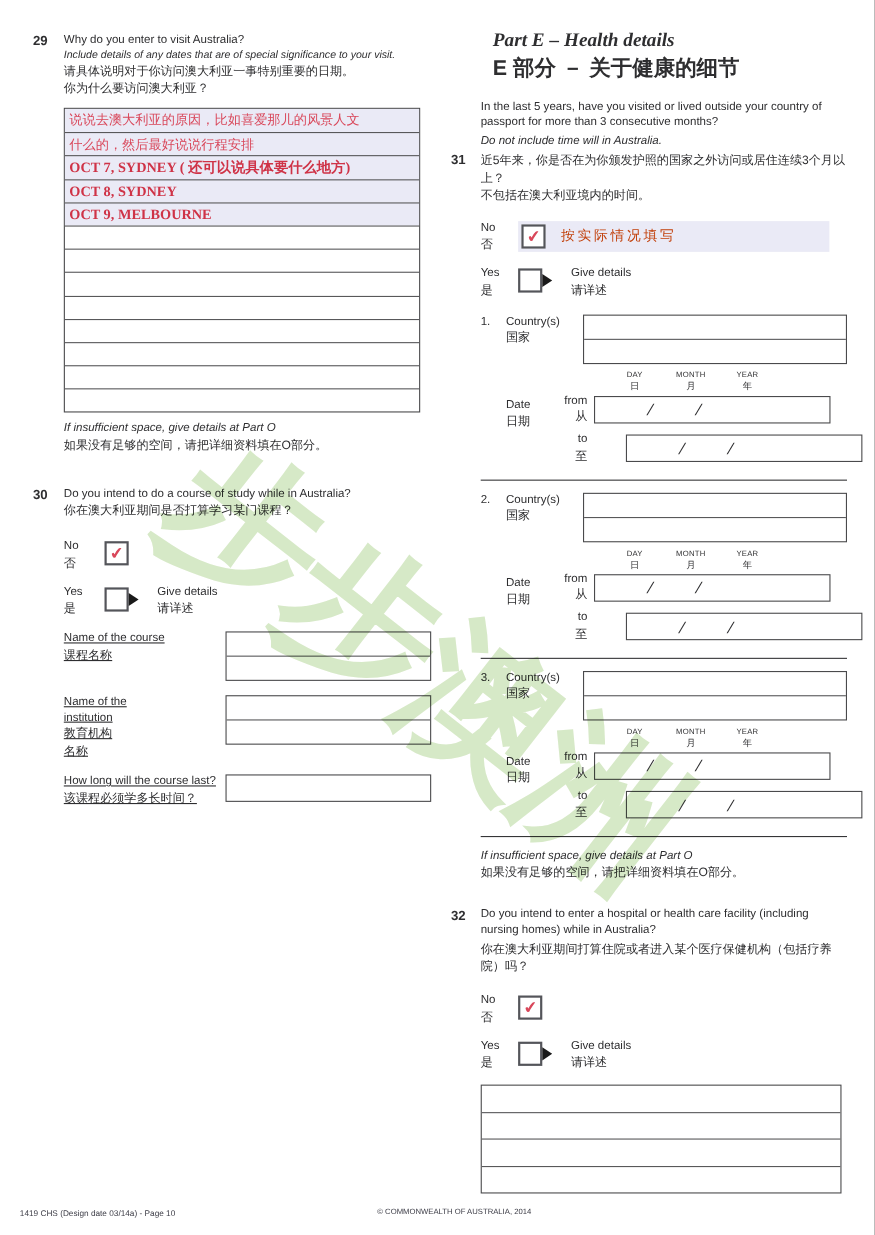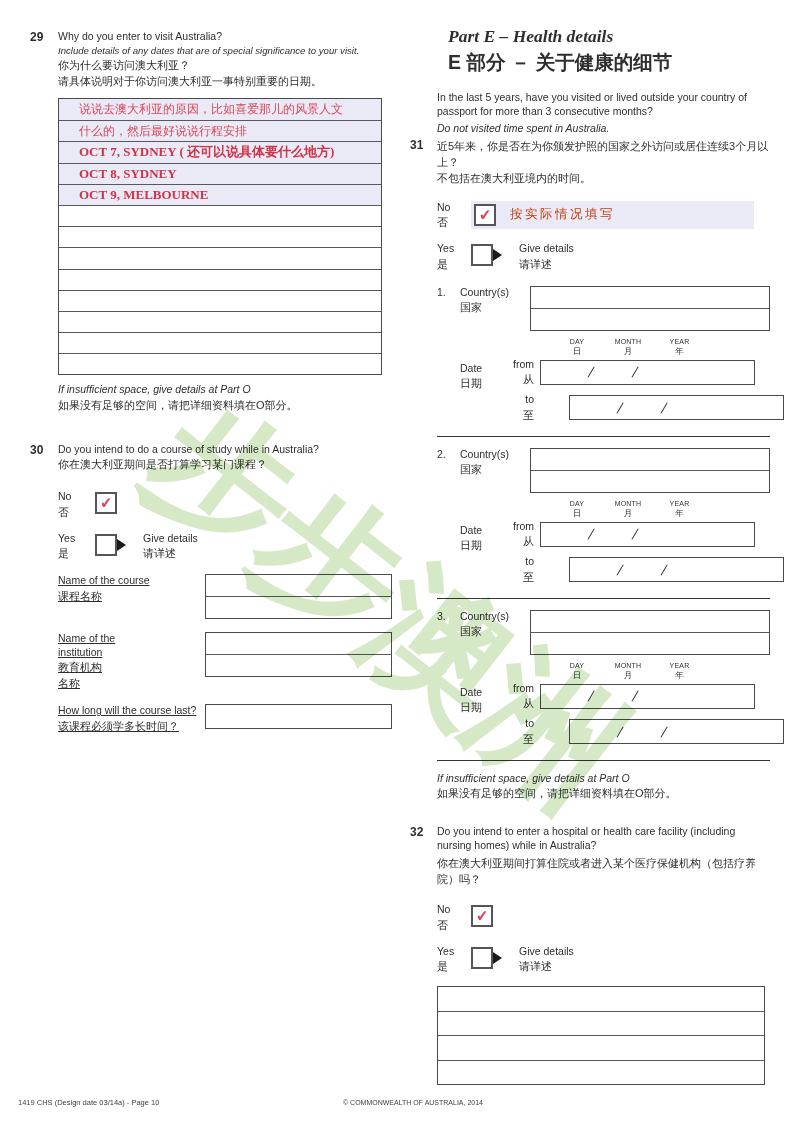--- a/index.html
+++ b/index.html
@@ -16,21 +16,21 @@
 
   .col-left  { position:absolute; left:30px;  top:30px; width:362px; }
   .col-right { position:absolute; left:410px; top:26px; width:360px; }
 
   .q { display:flex; }
   .qnum { font-weight:bold; font-size:12px; width:28px; flex:none; }
   .qbody { flex:1; }
 
   
   .answer-box { margin-left:28px; margin-top:9px; width:322px; border:1.5px solid #4a4a4c; }
-  .arow { height:21.2px; border-top:1px solid #58585a; display:flex; align-items:center; padding-left:20px; box-sizing:border-box; }
+  .arow { height:21.2px; border-top:1px solid #58585a; display:flex; align-items:center; padding-left:4px; box-sizing:border-box; }
   .arow:first-child { border-top:none; }
   .arow.filled { background:#eaeaf6; }
   .red-zh { color:#d9475a; font-size:12px; }
   .red-en { color:#cf3347; font-family:"Liberation Serif","DejaVu Serif",serif; font-weight:bold; font-size:13px; }
 
   .note { margin-left:28px; margin-top:8px; }
 
   
   .yn { display:flex; margin-left:28px; margin-top:12px; align-items:flex-start; }
   .yn-label { width:37px; flex:none; }
@@ -118,22 +118,22 @@
 
   <div class="watermark">步步澳洲</div>
 
   <div class="col-left">
 
     <div class="q">
       <div class="qnum">29</div>
       <div class="qbody">
         <div class="en">Why do you enter to visit Australia?</div>
         <div class="en italic nowrap" style="font-size:9.6px;">Include details of any dates that are of special significance to your visit.</div>
+        <div class="zh">请具体说明对于你访问澳大利亚一事特别重要的日期。</div>
         <div class="zh">你为什么要访问澳大利亚？</div>
-        <div class="zh">请具体说明对于你访问澳大利亚一事特别重要的日期。</div>
       </div>
     </div>
 
     <div class="answer-box">
       <div class="arow filled red-zh">说说去澳大利亚的原因，比如喜爱那儿的风景人文</div>
       <div class="arow filled red-zh">什么的，然后最好说说行程安排</div>
       <div class="arow filled red-en">OCT 7, SYDNEY ( 还可以说具体要什么地方)</div>
       <div class="arow filled red-en">OCT 8, SYDNEY</div>
       <div class="arow filled red-en">OCT 9, MELBOURNE</div>
       <div class="arow"></div>
@@ -219,21 +219,21 @@
 
     <div style="margin-left:38px;">
       <div class="parte-en">Part E – Health details</div>
       <div class="parte-zh">E 部分 － 关于健康的细节</div>
     </div>
 
     <div class="q" style="margin-top:16px;">
       <div class="qnum" style="width:27px;margin-top:47px;">31</div>
       <div class="qbody">
         <div class="en">In the last 5 years, have you visited or lived outside your country of passport for more than 3 consecutive months?</div>
-        <div class="en italic" style="margin-top:4px;">Do not visited time spent in Australia.</div>
+        <div class="en italic" style="margin-top:4px;">Do not include time will in Australia.</div>
         <div class="zh" style="margin-top:2px;">近5年来，你是否在为你颁发护照的国家之外访问或居住连续3个月以上？</div>
         <div class="zh">不包括在澳大利亚境内的时间。</div>
       </div>
     </div>
 
     <div class="yn" style="margin-left:27px; margin-top:15px;">
       <div class="yn-label" style="width:34px;">
         <div class="en">No</div>
         <div class="zh">否</div>
       </div>

